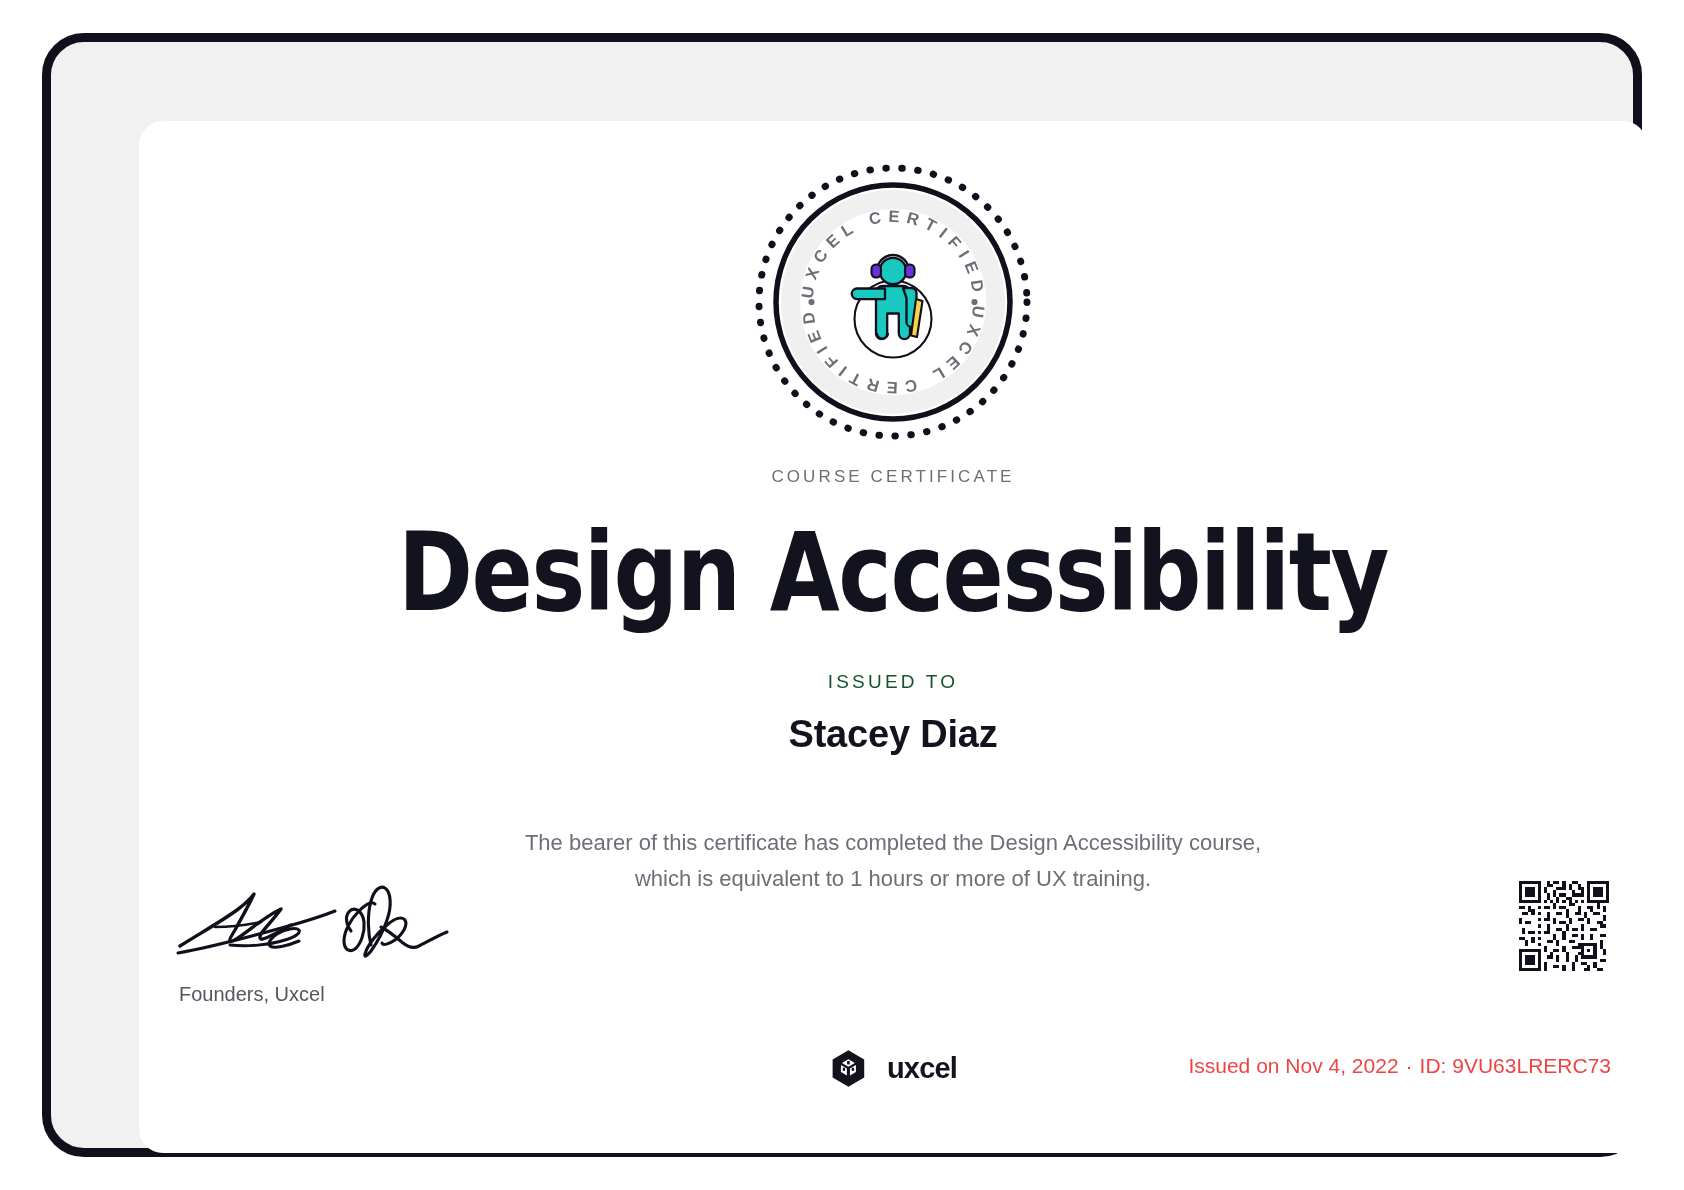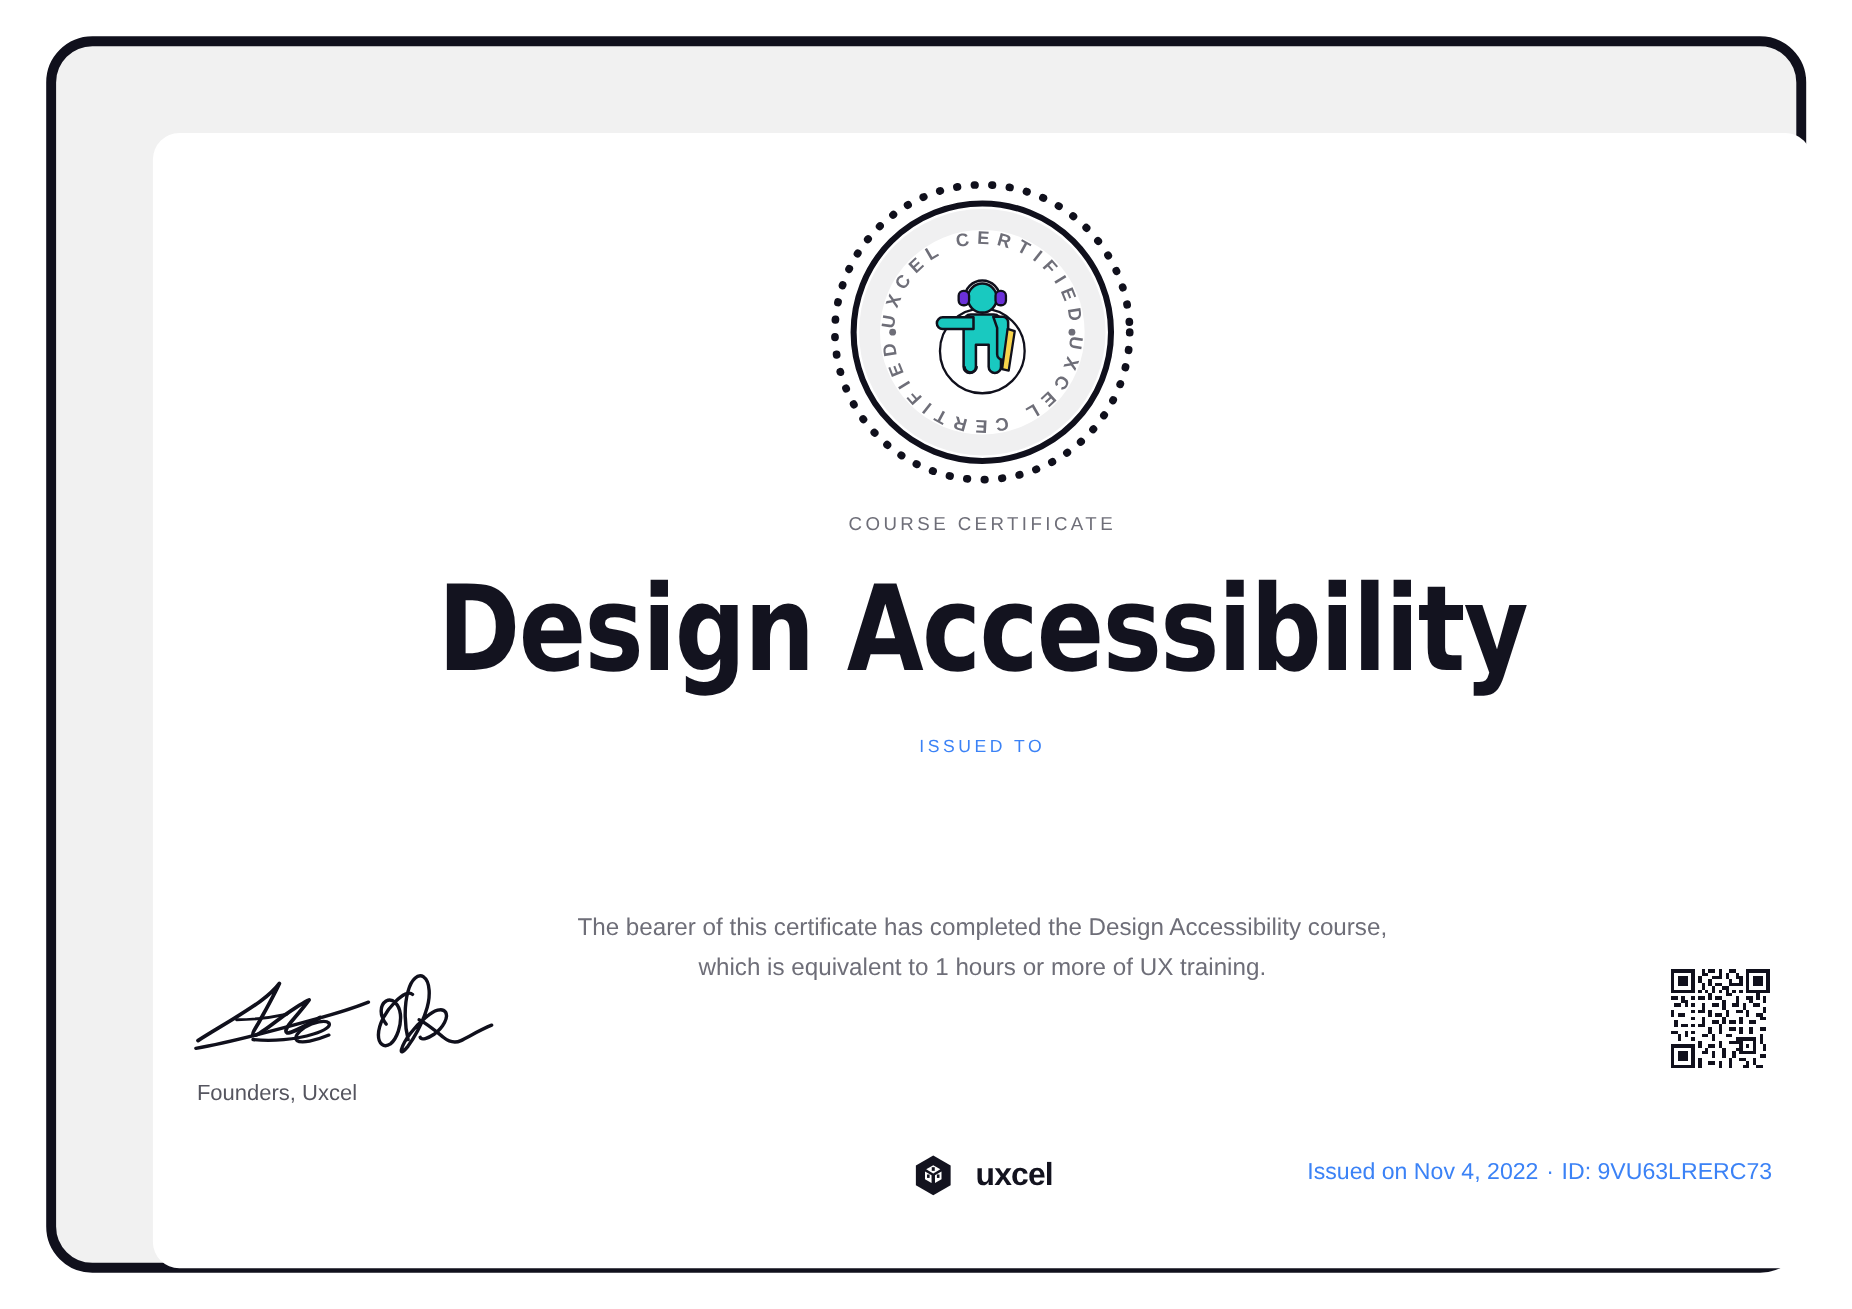--- a/index.html
+++ b/index.html
@@ -65,24 +65,24 @@
     letter-spacing:-1.5px;
     color:#13131f;
     line-height:1.15;
     transform:scaleX(0.93);
     white-space:nowrap;
   }
 
   .issued-to-label {
     position:absolute; left:0; right:0; top:550px;
     text-align:center;
-    font-size:16px;
+    font-size:19px;
     font-weight:400;
     letter-spacing:3.2px;
-    color:#3b82f6;
+    color:#14532d;
   }
 
   .recipient {
     position:absolute; left:0; right:0; top:592px;
     text-align:center;
     font-size:38px;
     font-weight:700;
     letter-spacing:-0.2px;
     color:#13131f;
   }
@@ -123,21 +123,21 @@
     font-size:29px;
     font-weight:700;
     letter-spacing:-0.8px;
     color:#13131f;
   }
 
   .meta-block {
     position:absolute;
     right:36px; top:933px;
     font-size:21px;
-    color:#3b82f6;
+    color:#ef4444;
     white-space:nowrap;
   }
   .meta-sep { padding:0 7px; }
 
   .qr-block {
     position:absolute;
     right:38px; top:760px;
     width:90px; height:90px;
   }
   .qr-block svg { display:block; width:90px; height:90px; }
@@ -199,20 +199,21 @@
           </g>
         </svg>
       </div>
 
       <div class="kicker">COURSE CERTIFICATE</div>
 
       <div class="course-title">Design Accessibility</div>
 
       <div class="issued-to-label">ISSUED TO</div>
 
+      <div class="recipient">Stacey Diaz</div>
 
       <div class="body-copy">
         <div>The bearer of this certificate has completed the Design Accessibility course,</div>
         <div>which is equivalent to 1 hours or more of UX training.</div>
       </div>
 
       <div class="sig-block">
         <svg class="sig-svg" viewBox="0 0 290 82" xmlns="http://www.w3.org/2000/svg">
           <g fill="none" stroke="#10101c" stroke-linecap="round" stroke-linejoin="round">
 

